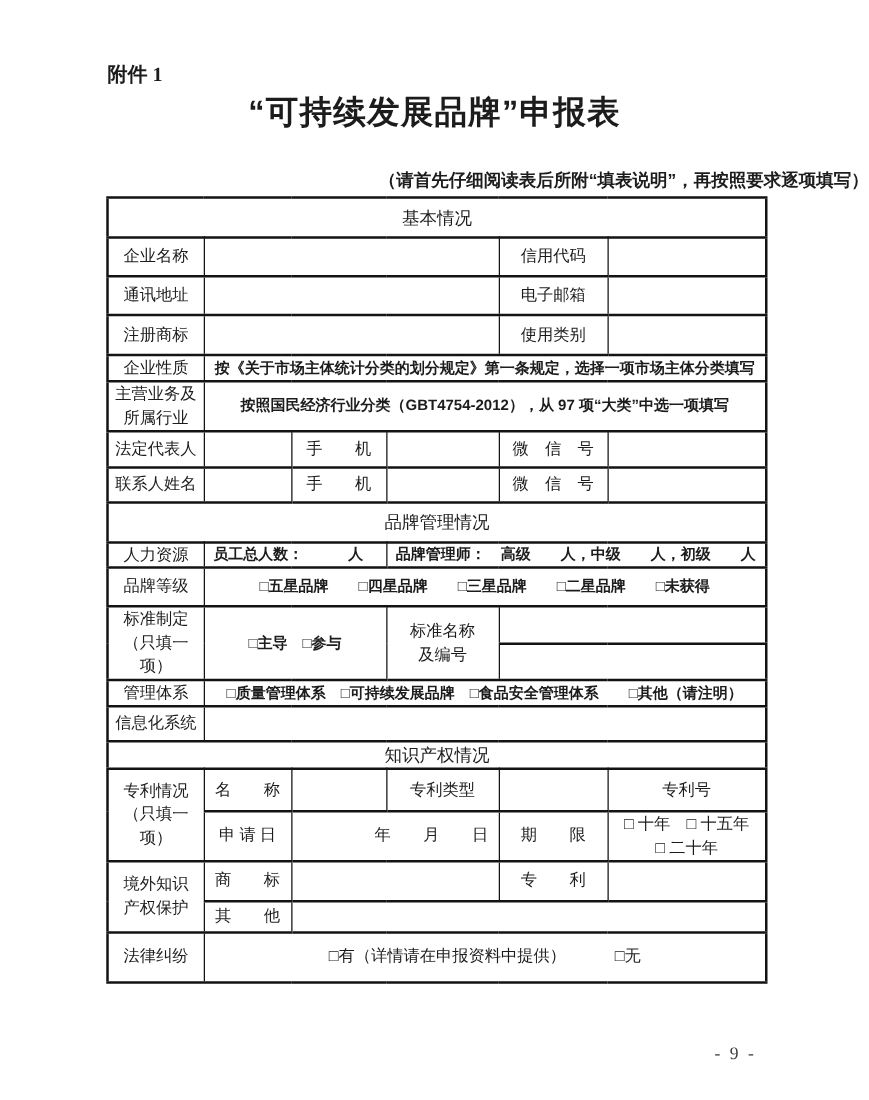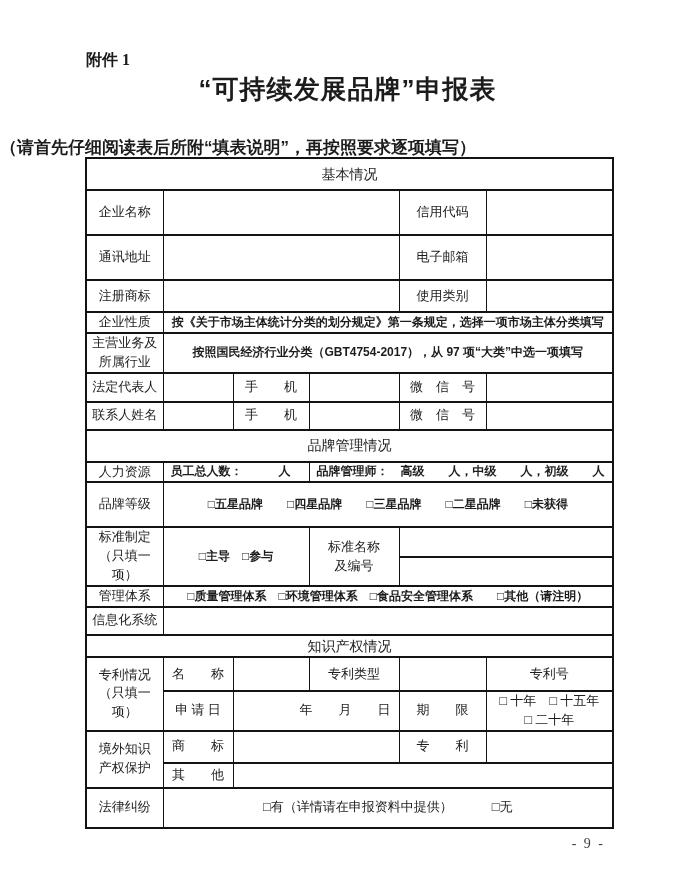--- a/index.html
+++ b/index.html
@@ -17,22 +17,22 @@
     margin-top: 17px;
   }
   .title {
     position: absolute; top: 72px; left: 0; width: 100%;
     text-align: center; margin: 0;
     font-size: 26px; font-weight: bold; letter-spacing: 1px;
     font-family: "Liberation Sans", sans-serif;
   }
   .subtitle {
     position: absolute; top: 136px; left: 0; width: 100%;
-    text-align: left;
-    font-size: 17px; font-weight: bold;
+    text-align: right;
+    font-size: 14px; font-weight: bold;
     font-family: "Liberation Sans", sans-serif;
   }
   table.form {
     position: absolute; top: 157px; left: 85px;
     width: 527px;
     border-collapse: collapse; table-layout: fixed;
     border: 2px solid #131313;
   }
   td {
     border: 1px solid #131313;
@@ -42,21 +42,21 @@
     white-space: pre-line;
     padding: 0 2px;
     overflow: hidden;
   }
   .sec  { font-family: "Liberation Sans", sans-serif; font-weight: normal; font-size: 14px; }
   .note { font-family: "Liberation Sans", sans-serif; font-weight: bold; font-size: 12px; }
   .left  { text-align: left; padding-left: 7px; }
   .right { text-align: right; padding-right: 8px; }
   .tight { font-size: 12px; margin-top: 34px; }
   tr.h25{height:25px} tr.h26{height:26px} tr.h27{height:27px} tr.h28{height:28px}
-  tr.h29{height:29px} tr.h31{height:45px} tr.h32{height:32px} tr.h33{height:18px}
+  tr.h29{height:29px} tr.h31{height:31px} tr.h32{height:32px} tr.h33{height:18px}
   tr.h34{height:34px} tr.h38{height:38px} tr.h40{height:40px}
   .pageno {
     position: absolute; top: 836px; right: 90px;
     font-size: 14px; letter-spacing: 2px; color: #3d3d3d;
     font-family: "Liberation Serif", serif;
   }
 </style>
 </head>
 <body>
 
@@ -95,21 +95,21 @@
       <td>使用类别</td>
       <td></td>
     </tr>
     <tr class="h33">
       <td>企业性质</td>
       <td colspan="5" class="note">按《关于市场主体统计分类的划分规定》第一条规定，选择一项市场主体分类填写</td>
     </tr>
     <tr class="h38">
       <td>主营业务及
 所属行业</td>
-      <td colspan="5" class="note">按照国民经济行业分类（GBT4754-2017），从 97 项“大类”中选一项填写</td>
+      <td colspan="5" class="note">按照国民经济行业分类（GBT4754-2012），从 97 项“大类”中选一项填写</td>
     </tr>
     <tr class="h29">
       <td>法定代表人</td>
       <td></td>
       <td>手　　机</td>
       <td></td>
       <td>微　信　号</td>
       <td></td>
     </tr>
     <tr class="h28">
@@ -138,21 +138,21 @@
       <td colspan="2" rowspan="2" class="note">□主导　□参与</td>
       <td rowspan="2">标准名称
 及编号</td>
       <td colspan="2"></td>
     </tr>
     <tr class="h26">
       <td colspan="2"></td>
     </tr>
     <tr class="h33">
       <td>管理体系</td>
-      <td colspan="5" class="note">□质量管理体系　□环境管理体系　□食品安全管理体系　　□其他（请注明）</td>
+      <td colspan="5" class="note">□质量管理体系　□可持续发展品牌　□食品安全管理体系　　□其他（请注明）</td>
     </tr>
     <tr class="h28">
       <td>信息化系统</td>
       <td colspan="5"></td>
     </tr>
     <tr class="h33">
       <td colspan="6" class="sec">知识产权情况</td>
     </tr>
     <tr class="h34">
       <td rowspan="2">专利情况

